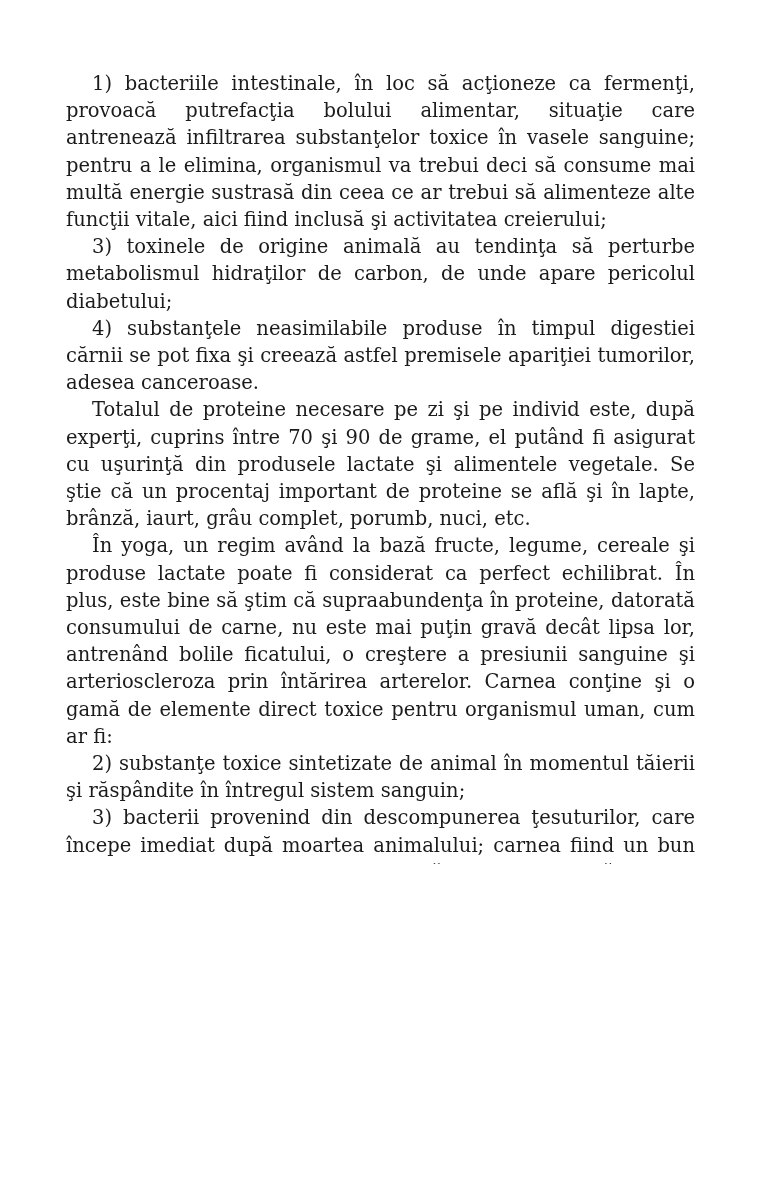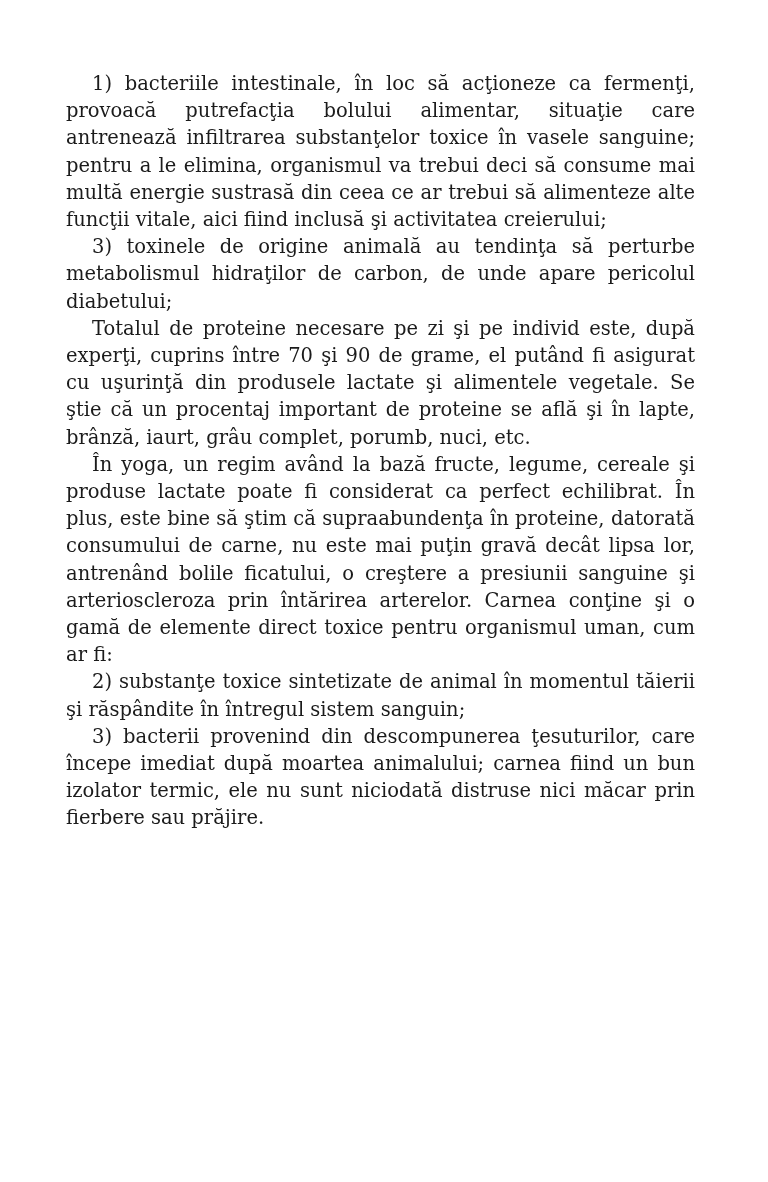--- a/index.html
+++ b/index.html
@@ -53,20 +53,21 @@
   }
 </style>
 </head>
 <body>
 
 <div class="book-page">
 
   <div class="text-block">
     <p>1) bacteriile intestinale, în loc să acţioneze ca fermenţi, provoacă putrefacţia bolului alimentar, situaţie care antrenează infiltrarea substanţelor toxice în vasele sanguine; pentru a le elimina, organismul va trebui deci să consume mai multă energie sustrasă din ceea ce ar trebui să alimenteze alte funcţii vitale, aici fiind inclusă şi activitatea creierului;</p>
     <p>3) toxinele de origine animală au tendinţa să perturbe metabolismul hidraţilor de carbon, de unde apare pericolul diabetului;</p>
+    <p>4) substanţele neasimilabile produse în timpul digestiei cărnii se pot fixa şi creează astfel premisele apariţiei tumorilor, adesea canceroase.</p>
     <p>Totalul de proteine necesare pe zi şi pe individ este, după experţi, cuprins între 70 şi 90 de grame, el putând fi asigurat cu uşurinţă din produsele lactate şi alimentele vegetale. Se ştie că un procentaj important de proteine se află şi în lapte, brânză, iaurt, grâu complet, porumb, nuci, etc.</p>
     <p>În yoga, un regim având la bază fructe, legume, cereale şi produse lactate poate fi considerat ca perfect echilibrat. În plus, este bine să ştim că supraabundenţa în proteine, datorată consumului de carne, nu este mai puţin gravă decât lipsa lor, antrenând bolile ficatului, o creştere a presiunii sanguine şi arterioscleroza prin întărirea arterelor. Carnea conţine şi o gamă de elemente direct toxice pentru organismul uman, cum ar fi:</p>
     <p>2) substanţe toxice sintetizate de animal în momentul tăierii şi răspândite în întregul sistem sanguin;</p>
     <p>3) bacterii provenind din descompunerea ţesuturilor, care începe imediat după moartea animalului; carnea fiind un bun izolator termic, ele nu sunt niciodată distruse nici măcar prin fierbere sau prăjire.</p>
   </div>
 
   <div class="page-footer">
     <span class="footer-title">Manual de yoga</span>
     <span class="footer-page-number">505</span>
   </div>

